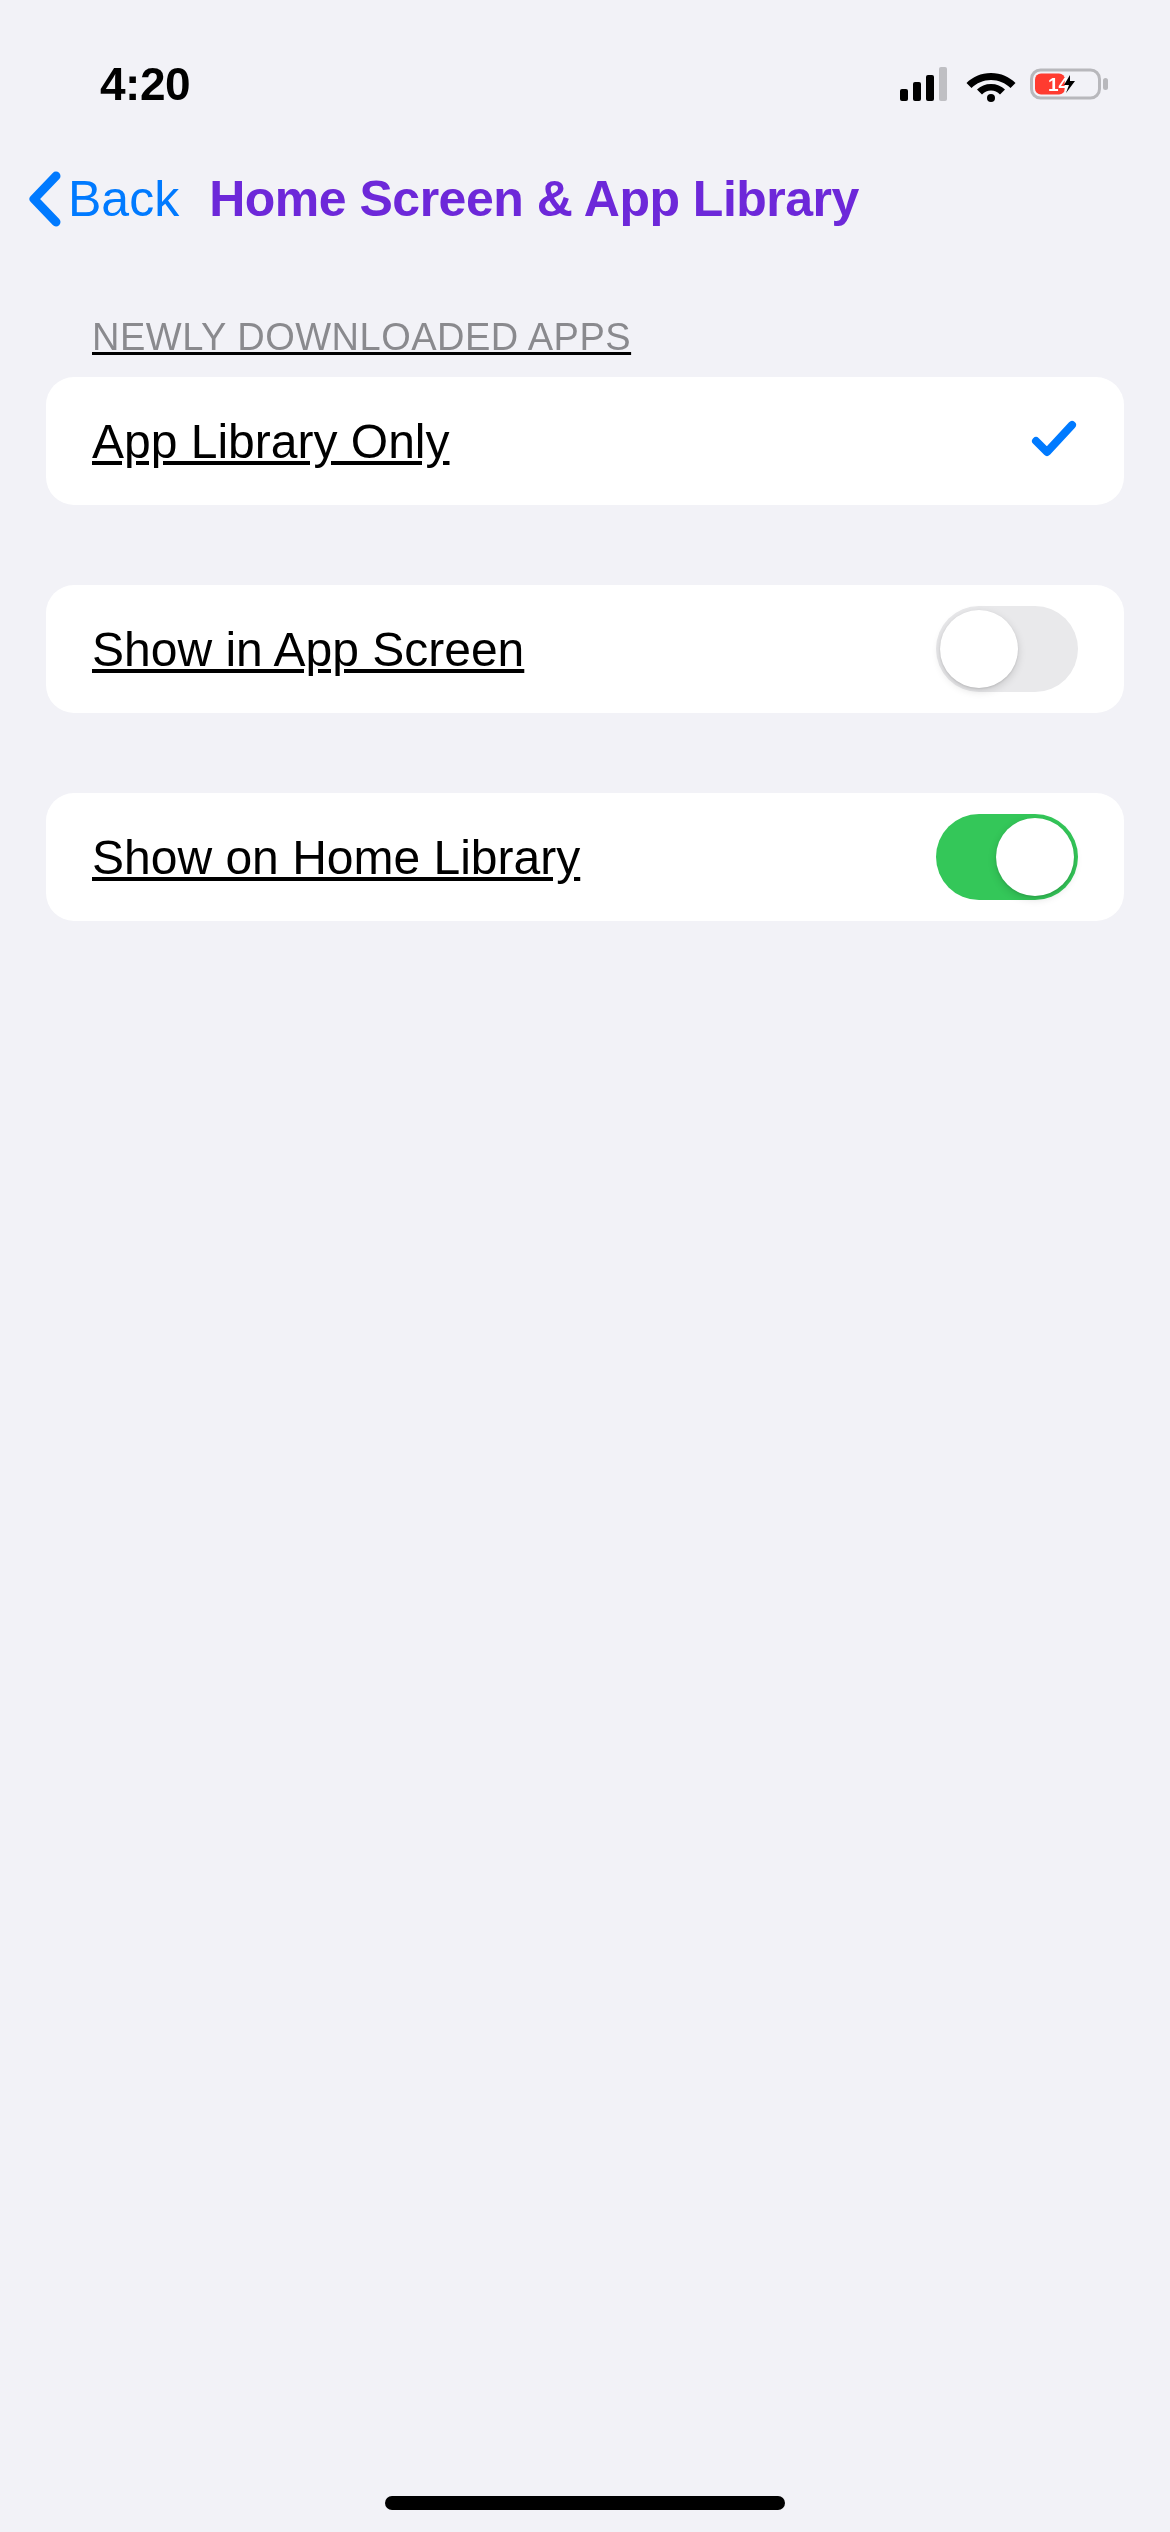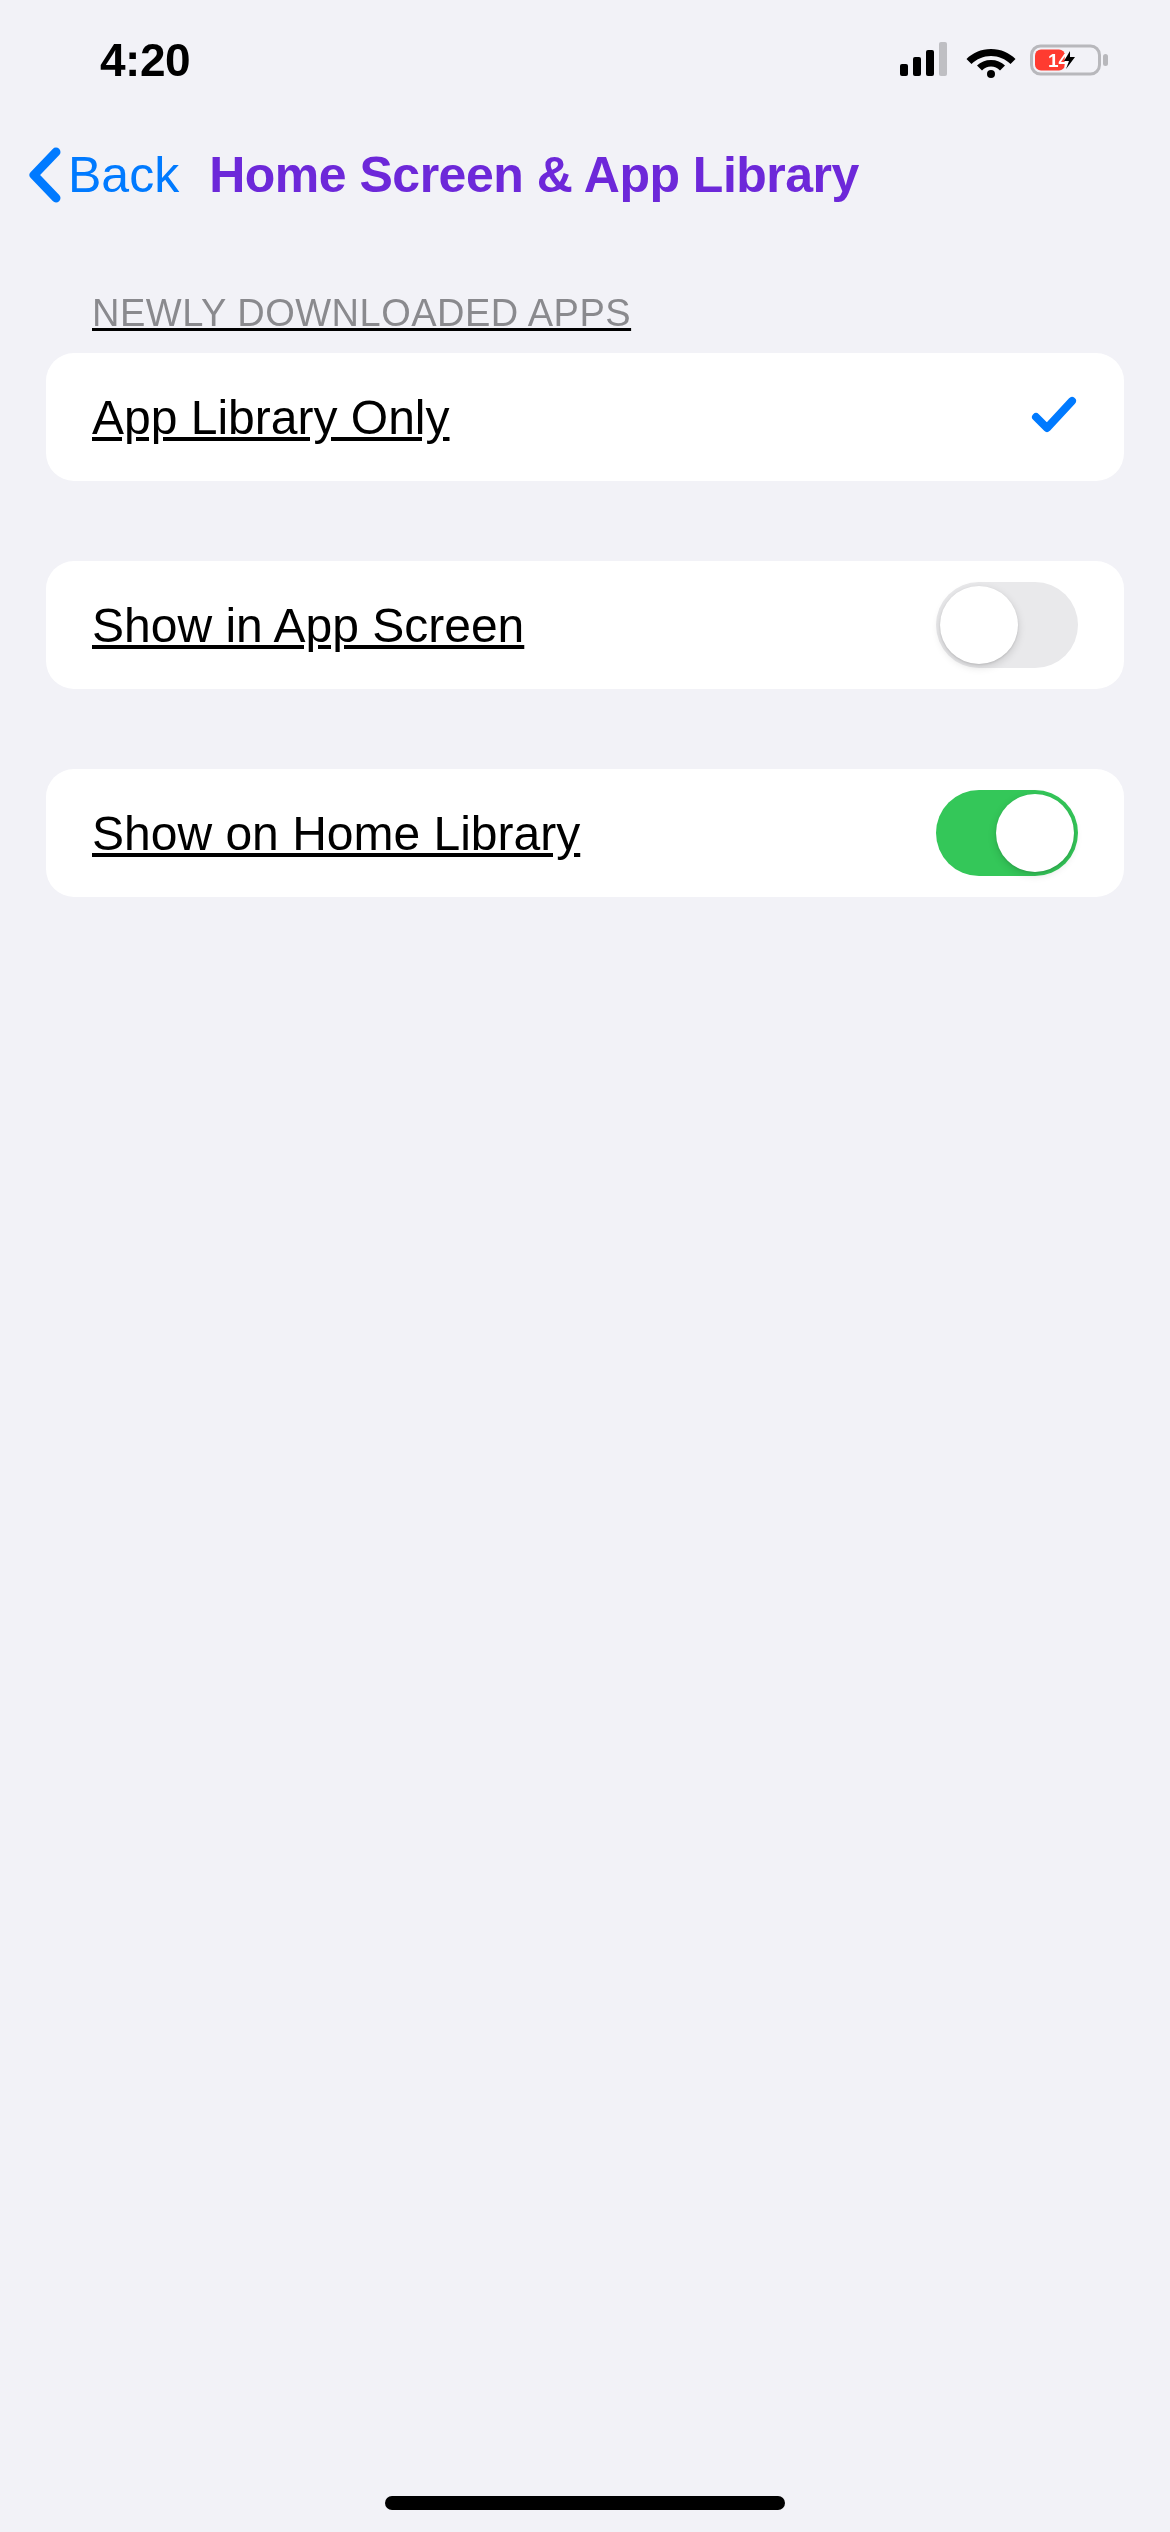--- a/index.html
+++ b/index.html
@@ -17,30 +17,31 @@
       position: relative;
     }
 
     
     .status-bar {
       height: 120px;
       display: flex;
       align-items: center;
       justify-content: space-between;
       padding: 0 60px 0 100px;
+      margin-top: 24px;
     }
     .status-time {
       font-size: 46px;
       font-weight: 600;
       color: #000;
       letter-spacing: -0.5px;
     }
     .status-right {
       display: flex;
-      align-items: flex-start;
+      align-items: center;
       gap: 14px;
     }
     .cellular-icon svg,
     .wifi-icon svg,
     .battery-icon svg {
       display: block;
     }
 
     
     .nav-bar {

